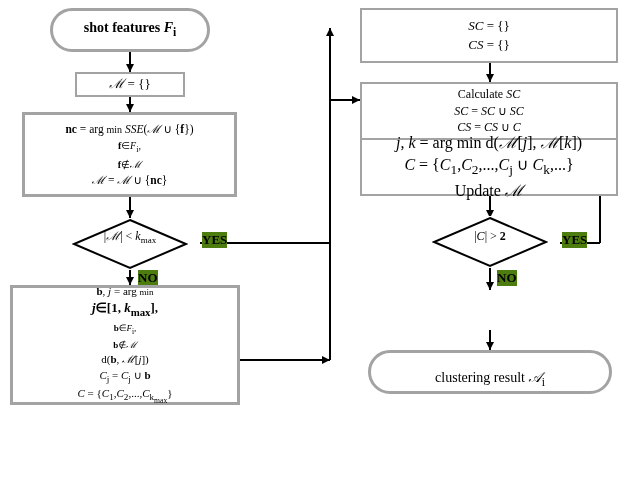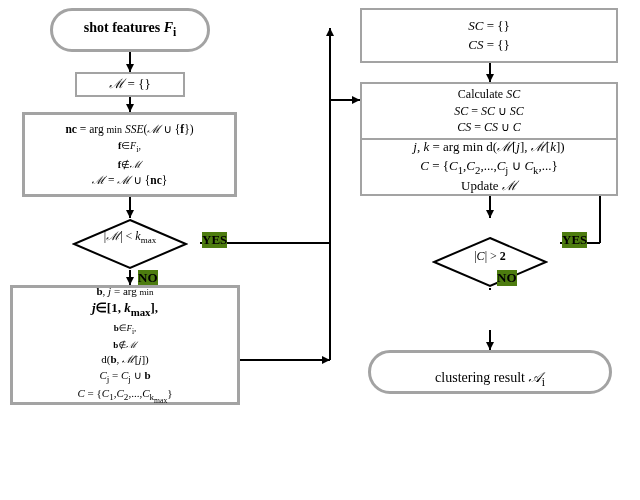--- a/index.html
+++ b/index.html
@@ -154,29 +154,29 @@
   </div>
 
   <div class="box" style="left:360px; top:82px; width:258px; height:58px; font-size:12px; text-align:center; padding:4px;">
     <div>
       Calculate <em>SC</em><br>
       <em>SC</em> = <em>SC</em> ∪ <em>SC</em><br>
       <em>CS</em> = <em>CS</em> ∪ <em>C</em>
     </div>
   </div>
 
-  <div class="box" style="left:360px; top:138px; width:258px; height:58px; font-size:13px; text-align:center; padding:4px;">
+  <div class="box" style="left:360px; top:138px; width:258px; height:58px; font-size:16px; text-align:center; padding:4px;">
     <div>
       <em>j</em>, <em>k</em> = arg min d(<em>ℳ</em>[<em>j</em>], <em>ℳ</em>[<em>k</em>])<br>
       <em>C</em> = {<em>C</em><sub>1</sub>,<em>C</em><sub>2</sub>,...,<em>C</em><sub>j</sub> ∪ <em>C</em><sub>k</sub>,...}<br>
       Update <em>ℳ</em>
     </div>
   </div>
 
-  <div class="box diamond" style="left:432px; top:236px; width:116px; height:52px;">
+  <div class="box diamond" style="left:432px; top:216px; width:116px; height:52px;">
     <svg width="116" height="52" viewBox="0 0 116 52">
       <polygon points="58,2 114,26 58,50 2,26" fill="white" stroke="black" stroke-width="2"></polygon>
       <text x="58" y="24" text-anchor="middle" font-size="12" font-family="Times New Roman">|<tspan font-style="italic">C</tspan>| &gt; <tspan font-weight="bold">2</tspan></text>
     </svg>
   </div>
 
   <div class="label bold" style="left:562px; top:232px;">YES</div>
 
   <div class="label bold" style="left:497px; top:270px;">NO</div>
 

